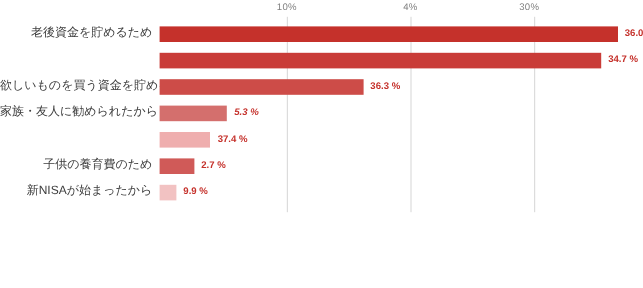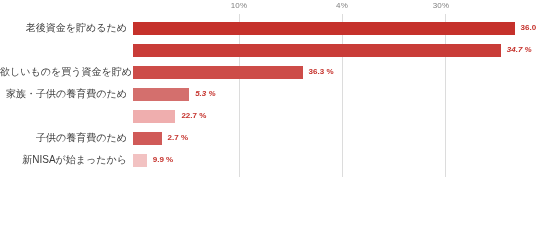--- a/index.html
+++ b/index.html
@@ -120,44 +120,44 @@
       <span class="cat-label" style="color: rgb(60, 60, 60);">老後資金を貯めるため</span>
       <span class="bar-wrap">
         <span class="bar" style="width: 381.6px; background: rgb(197, 49, 43);"></span>
         <span class="value-label" style="color: rgb(197, 49, 43);">36.0 %</span>
       </span>
     </div>
 
     <div class="row" style="top:25px;">
       <span class="bar-wrap">
         <span class="bar" style="width: 367.82px; background: rgb(201, 60, 56);"></span>
-        <span class="value-label" style="color: rgb(197, 49, 43); font-style: italic;">34.7 %</span>
+        <span class="value-label" style="color: rgb(197, 49, 43);">34.7 %</span>
       </span>
     </div>
 
     <div class="row" style="top:47px;">
       <span class="cat-label" style="color: rgb(60, 60, 60);">欲しいものを買う資金を貯めるため</span>
       <span class="bar-wrap">
         <span class="bar" style="width: 169.6px; background: rgb(205, 76, 72);"></span>
         <span class="value-label" style="color: rgb(197, 49, 43);">36.3 %</span>
       </span>
     </div>
 
     <div class="row" style="top:69px;">
-      <span class="cat-label" style="color: rgb(60, 60, 60);">家族・子供の養育費のため</span>
+      <span class="cat-label" style="color: rgb(60, 60, 60);">家族・友人に勧められたから</span>
       <span class="bar-wrap">
         <span class="bar" style="width: 56.18px; background: rgb(212, 111, 109);"></span>
         <span class="value-label" style="color: rgb(197, 49, 43); font-style: italic;">5.3 %</span>
       </span>
     </div>
 
     <div class="row" style="top:91px;">
       <span class="bar-wrap">
         <span class="bar" style="width: 42.4px; background: rgb(239, 174, 174);"></span>
-        <span class="value-label" style="color: rgb(197, 49, 43);">22.7 %</span>
+        <span class="value-label" style="color: rgb(197, 49, 43);">37.4 %</span>
       </span>
     </div>
 
     <div class="row" style="top:113px;">
       <span class="cat-label" style="color: rgb(60, 60, 60);">子供の養育費のため</span>
       <span class="bar-wrap">
         <span class="bar" style="width: 28.62px; background: rgb(208, 90, 88);"></span>
         <span class="value-label" style="color: rgb(197, 49, 43);">2.7 %</span>
       </span>
     </div>

